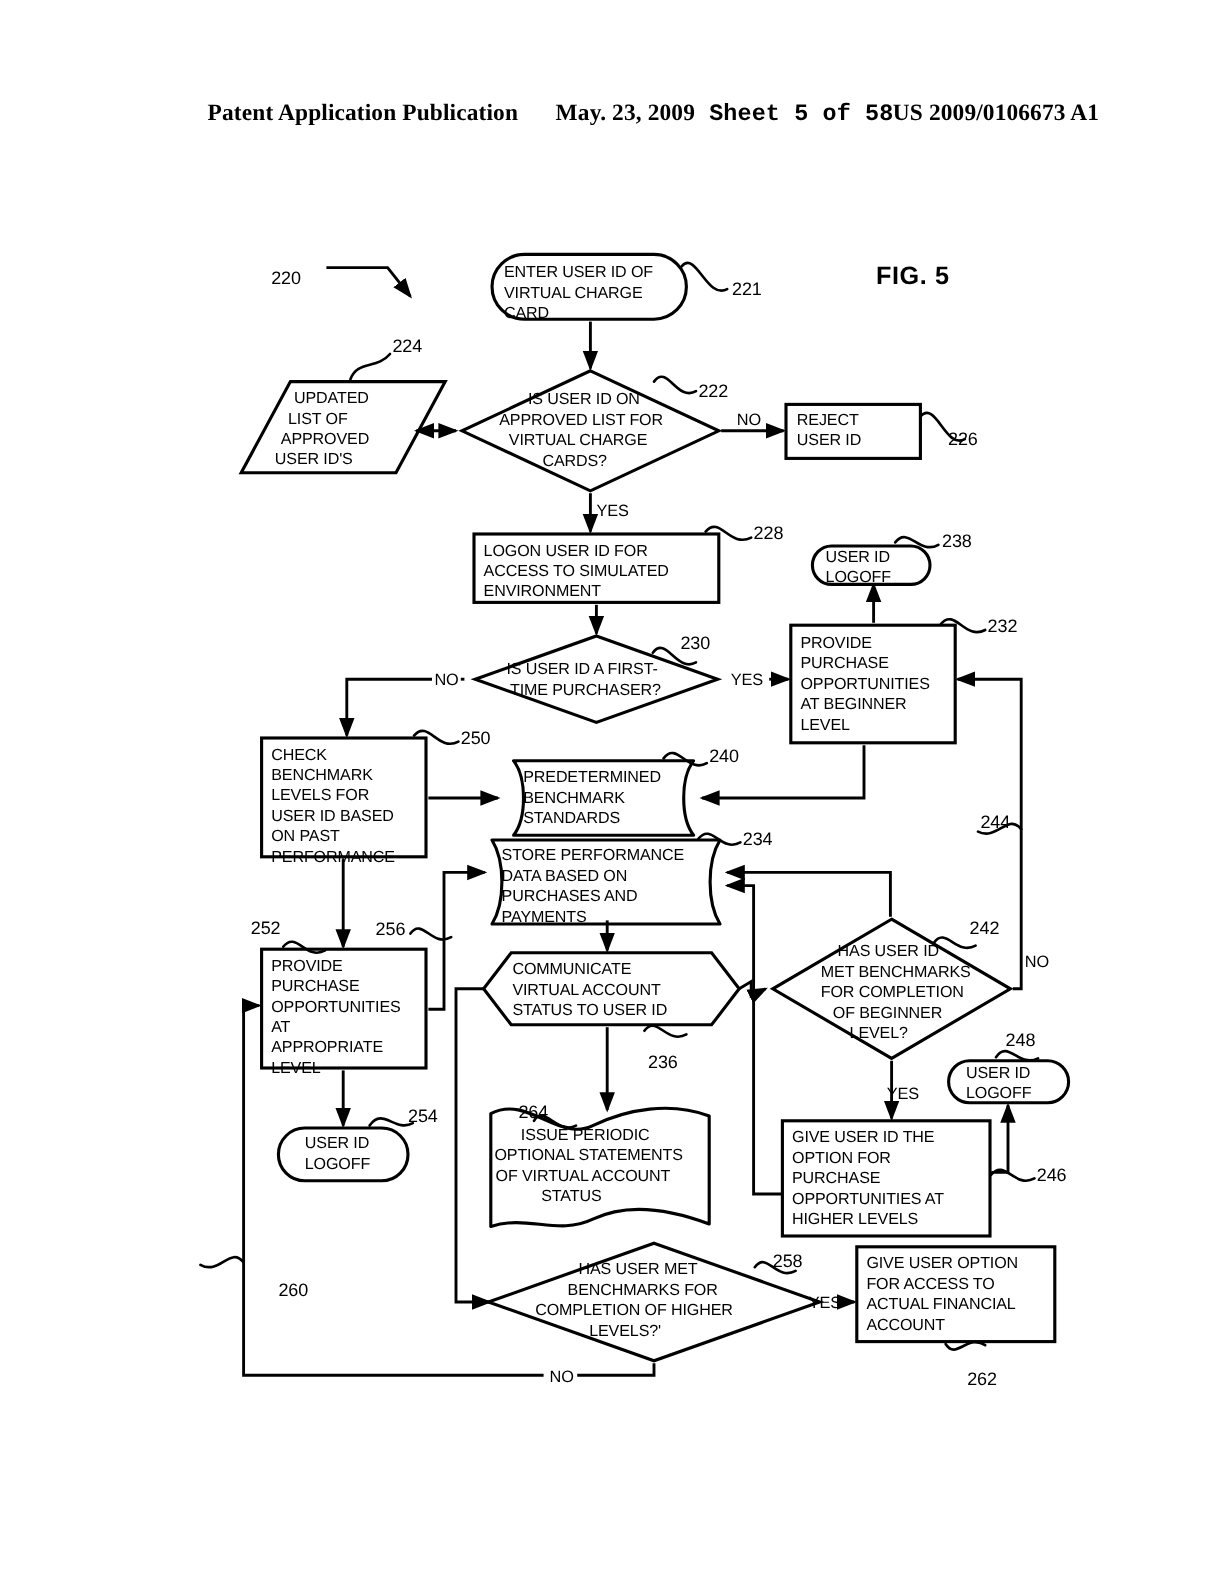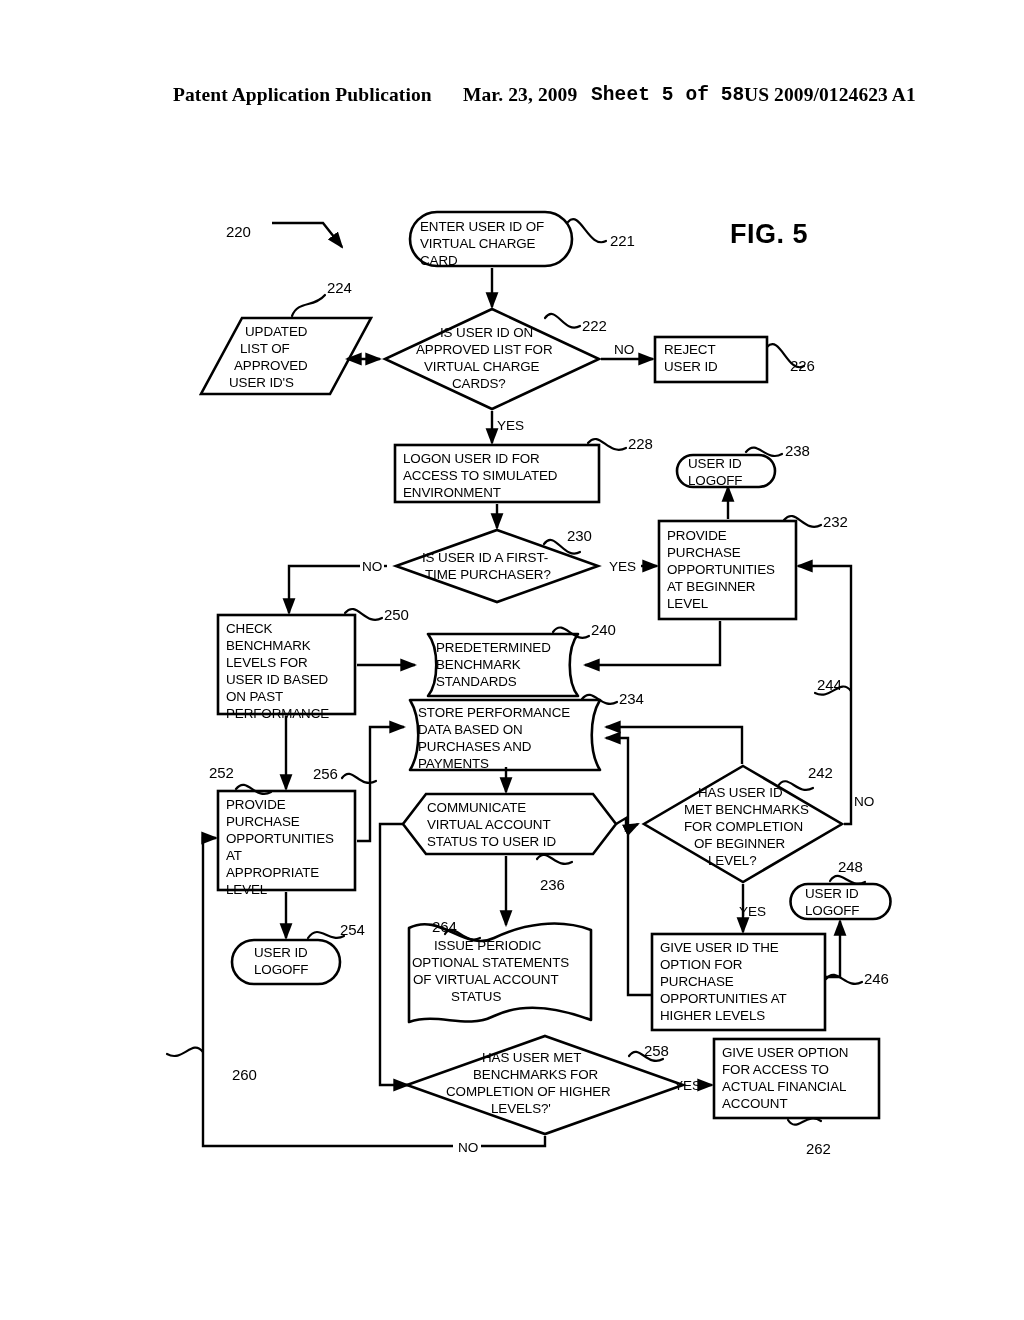--- a/index.html
+++ b/index.html
@@ -41,21 +41,21 @@
   .pub-header .h-sheet  { position: absolute; left: 551px;  top: 0; font-family: Liberation Mono, monospace; }
   .pub-header .h-right  { position: absolute; left: 704px;  top: 0; }
 
   
   .fig-label {
     position: absolute;
     left: 690px;
     top: 219px;
     font-family: "Liberation Sans", sans-serif;
     font-weight: bold;
-    font-size: 27px;
+    font-size: 21px;
     letter-spacing: 0.5px;
   }
 
   
   #flowchart {
     position: absolute;
     left: 0;
     top: 0;
     width: 1024px;
     height: 1320px;
@@ -93,23 +93,23 @@
   #flowchart text.ref-num   { font-size: 15px; }
   #flowchart text.edge-lbl  { font-size: 13.6px; }
 </style>
 </head>
 <body>
 
 <div class="page">
 
   <div class="pub-header">
     <span class="h-left">Patent Application Publication</span>
-    <span class="h-date">Mar. 23, 2009</span>
+    <span class="h-date">May. 23, 2009</span>
     <span class="h-sheet">Sheet 5 of 58</span>
-    <span class="h-right">US 2009/0124623 A1</span>
+    <span class="h-right">US 2009/0106673 A1</span>
   </div>
 
   <div class="fig-label">FIG. 5</div>
 
   <svg id="flowchart" viewBox="0 0 1024 1320">
     <defs>
       <marker id="arrow" viewBox="0 0 12 10" refX="10.5" refY="5" markerWidth="7" markerHeight="6" orient="auto-start-reverse">
         <path d="M0,0.4 L12,5 L0,9.6 z" fill="#000000"></path>
       </marker>
       <marker id="arrowStart" viewBox="0 0 12 10" refX="10.5" refY="5" markerWidth="7" markerHeight="6" orient="auto-start-reverse">

